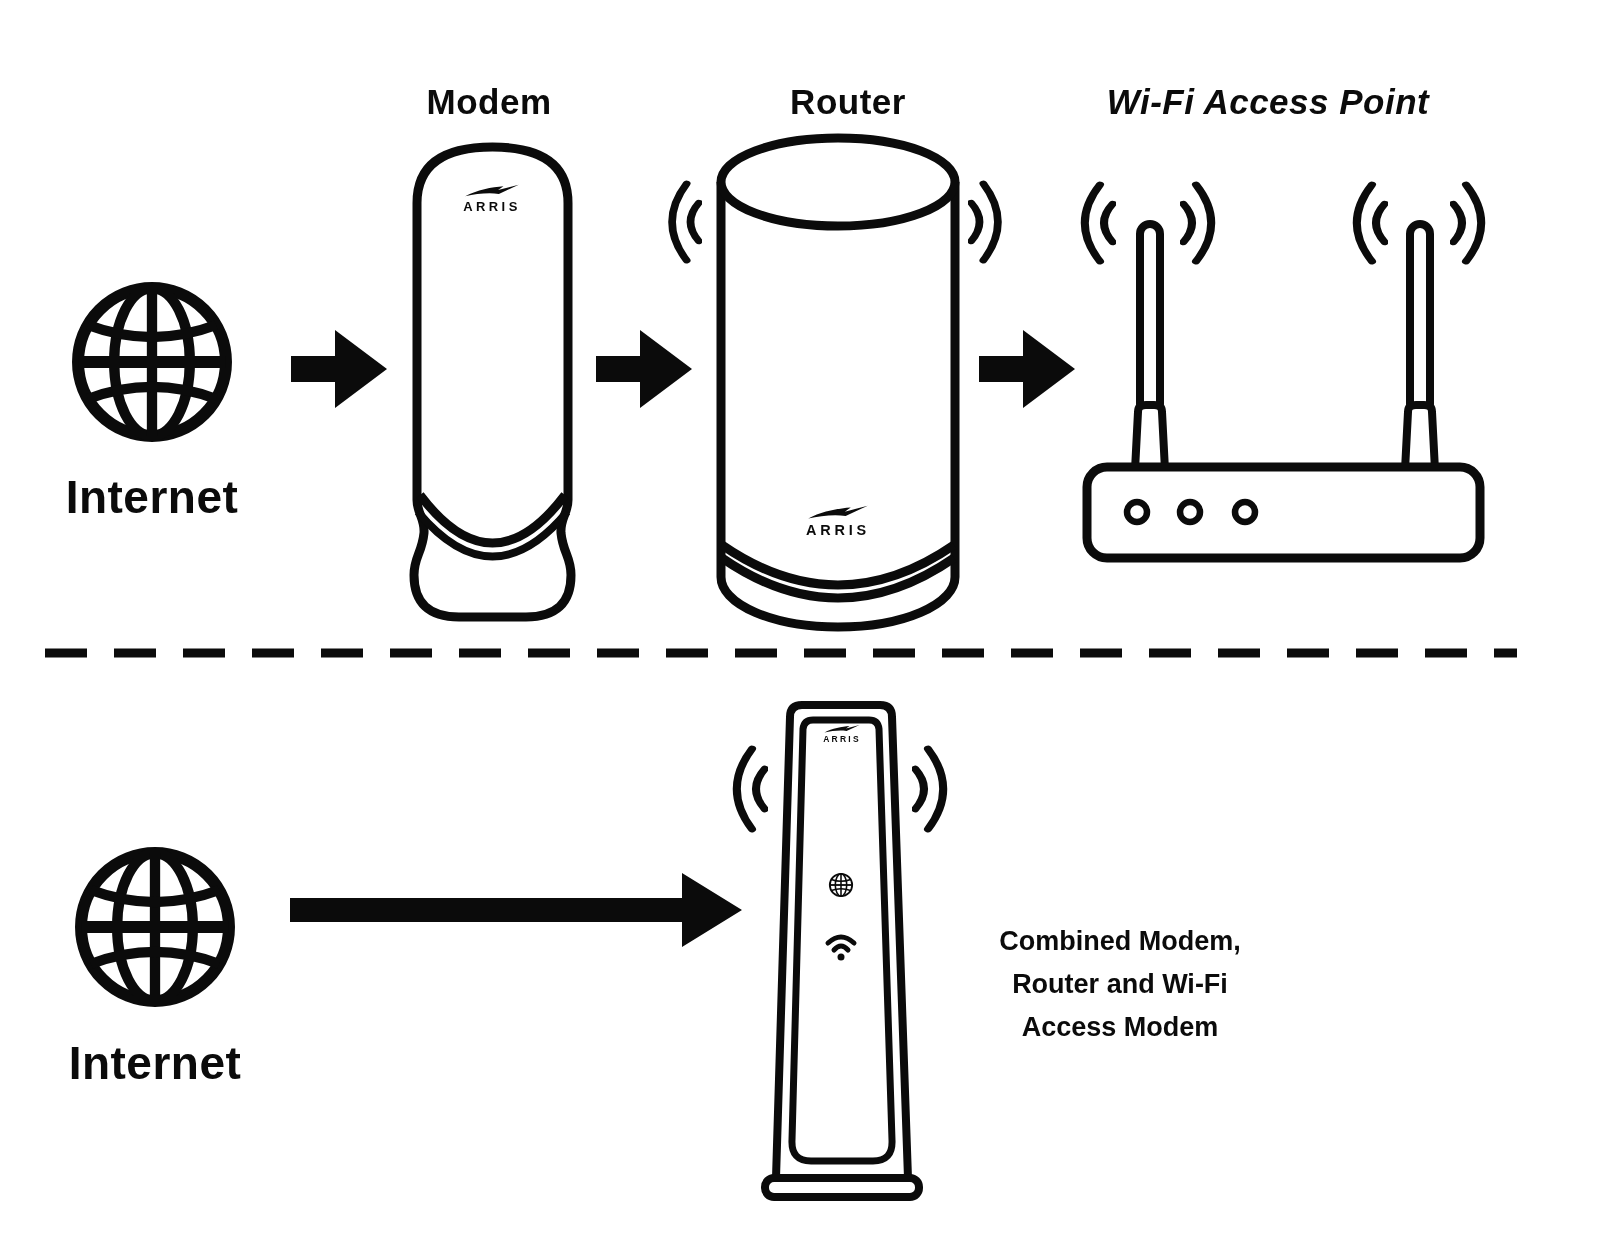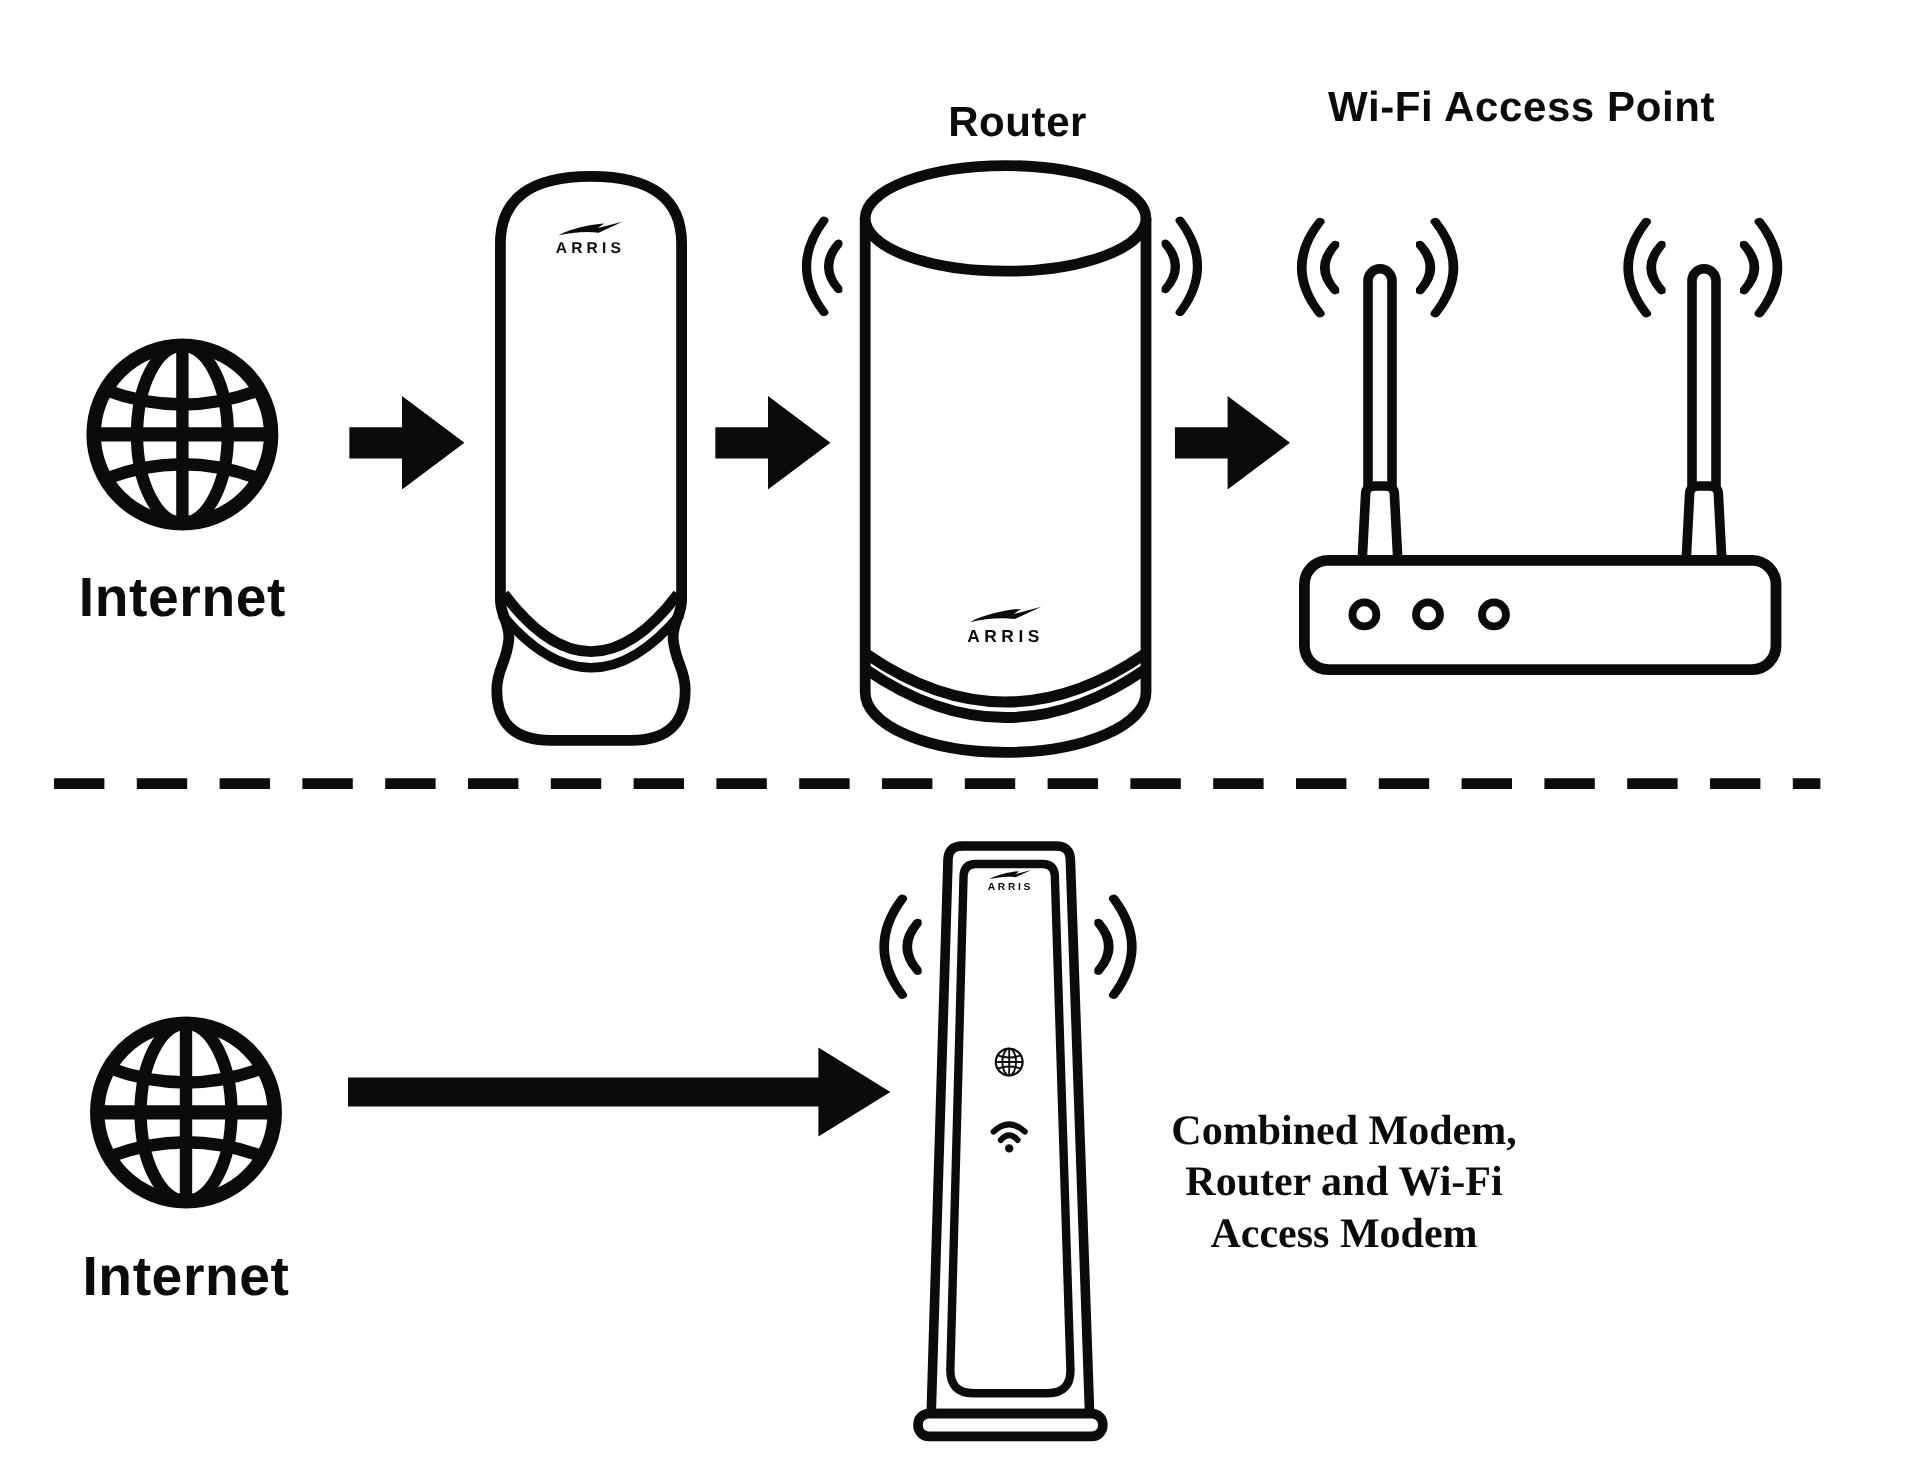--- a/index.html
+++ b/index.html
@@ -2,21 +2,21 @@
 <html><head>
 <meta charset="utf-8">
 <style>
   html,body{margin:0;padding:0;background:#ffffff;}
   #canvas{position:relative;width:1600px;height:1236px;background:#ffffff;overflow:hidden;
           font-family:"Liberation Sans",sans-serif;color:#0b0b0b;}
   .abs{position:absolute;}
   .label{font-weight:600;color:#0b0b0b;text-align:center;letter-spacing:0.5px;}
   .lbl-lg{font-size:35px;line-height:40px;}
   .lbl-md{font-size:46px;line-height:38px;}
-  .caption{font-size:35px;line-height:43px;font-weight:600;text-align:center;font-family:Liberation Serif, serif;}
+  .caption{font-size:27px;line-height:43px;font-weight:600;text-align:center;}
   .mirror{transform:scaleX(-1);}
   svg{display:block;overflow:visible;}
   .hidden-defs{position:absolute;width:0;height:0;overflow:hidden;}
 </style>
 </head>
 <body>
 
 <div id="canvas">
 
   <svg class="hidden-defs" aria-hidden="true">
@@ -40,22 +40,23 @@
       <symbol id="sym-arrow" viewBox="0 0 96 78" preserveAspectRatio="none">
         <polygon points="0,26 44,26 44,0 96,39 44,78 44,52 0,52" fill="#0b0b0b"></polygon>
       </symbol>
       <symbol id="sym-arris" viewBox="0 0 110 40" preserveAspectRatio="xMidYMid meet">
         <path d="M20,17 C35,9 55,5 70,4 L63,9 L90,2 L64,14 C50,12 34,14 20,17 Z" fill="#0b0b0b"></path>
         <text x="55" y="36" text-anchor="middle" font-size="17" font-weight="bold" letter-spacing="4.5" fill="#0b0b0b" font-family="Liberation Sans, sans-serif">ARRIS</text>
       </symbol>
     </defs>
   </svg>
 
+  <div class="abs label lbl-lg" style="left:389px;top:82px;width:200px;">Modem</div>
   <div class="abs label lbl-lg" style="left:748px;top:82px;width:200px;">Router</div>
-  <div class="abs label lbl-lg" style="left:1068px;top:70px;width:400px;">Wi-Fi Access Point</div>
+  <div class="abs label lbl-lg" style="left:1068px;top:82px;width:400px;font-style:italic;">Wi-Fi Access Point</div>
 
   <svg class="abs" style="left:66px;top:276px;" width="172" height="172">
     <use href="#sym-globe"></use>
   </svg>
   <div class="abs label lbl-md" style="left:52px;top:478px;width:200px;">Internet</div>
 
   <svg class="abs" style="left:291px;top:330px;" width="96" height="78">
       <use href="#sym-arrow"></use>
     </svg>
 

